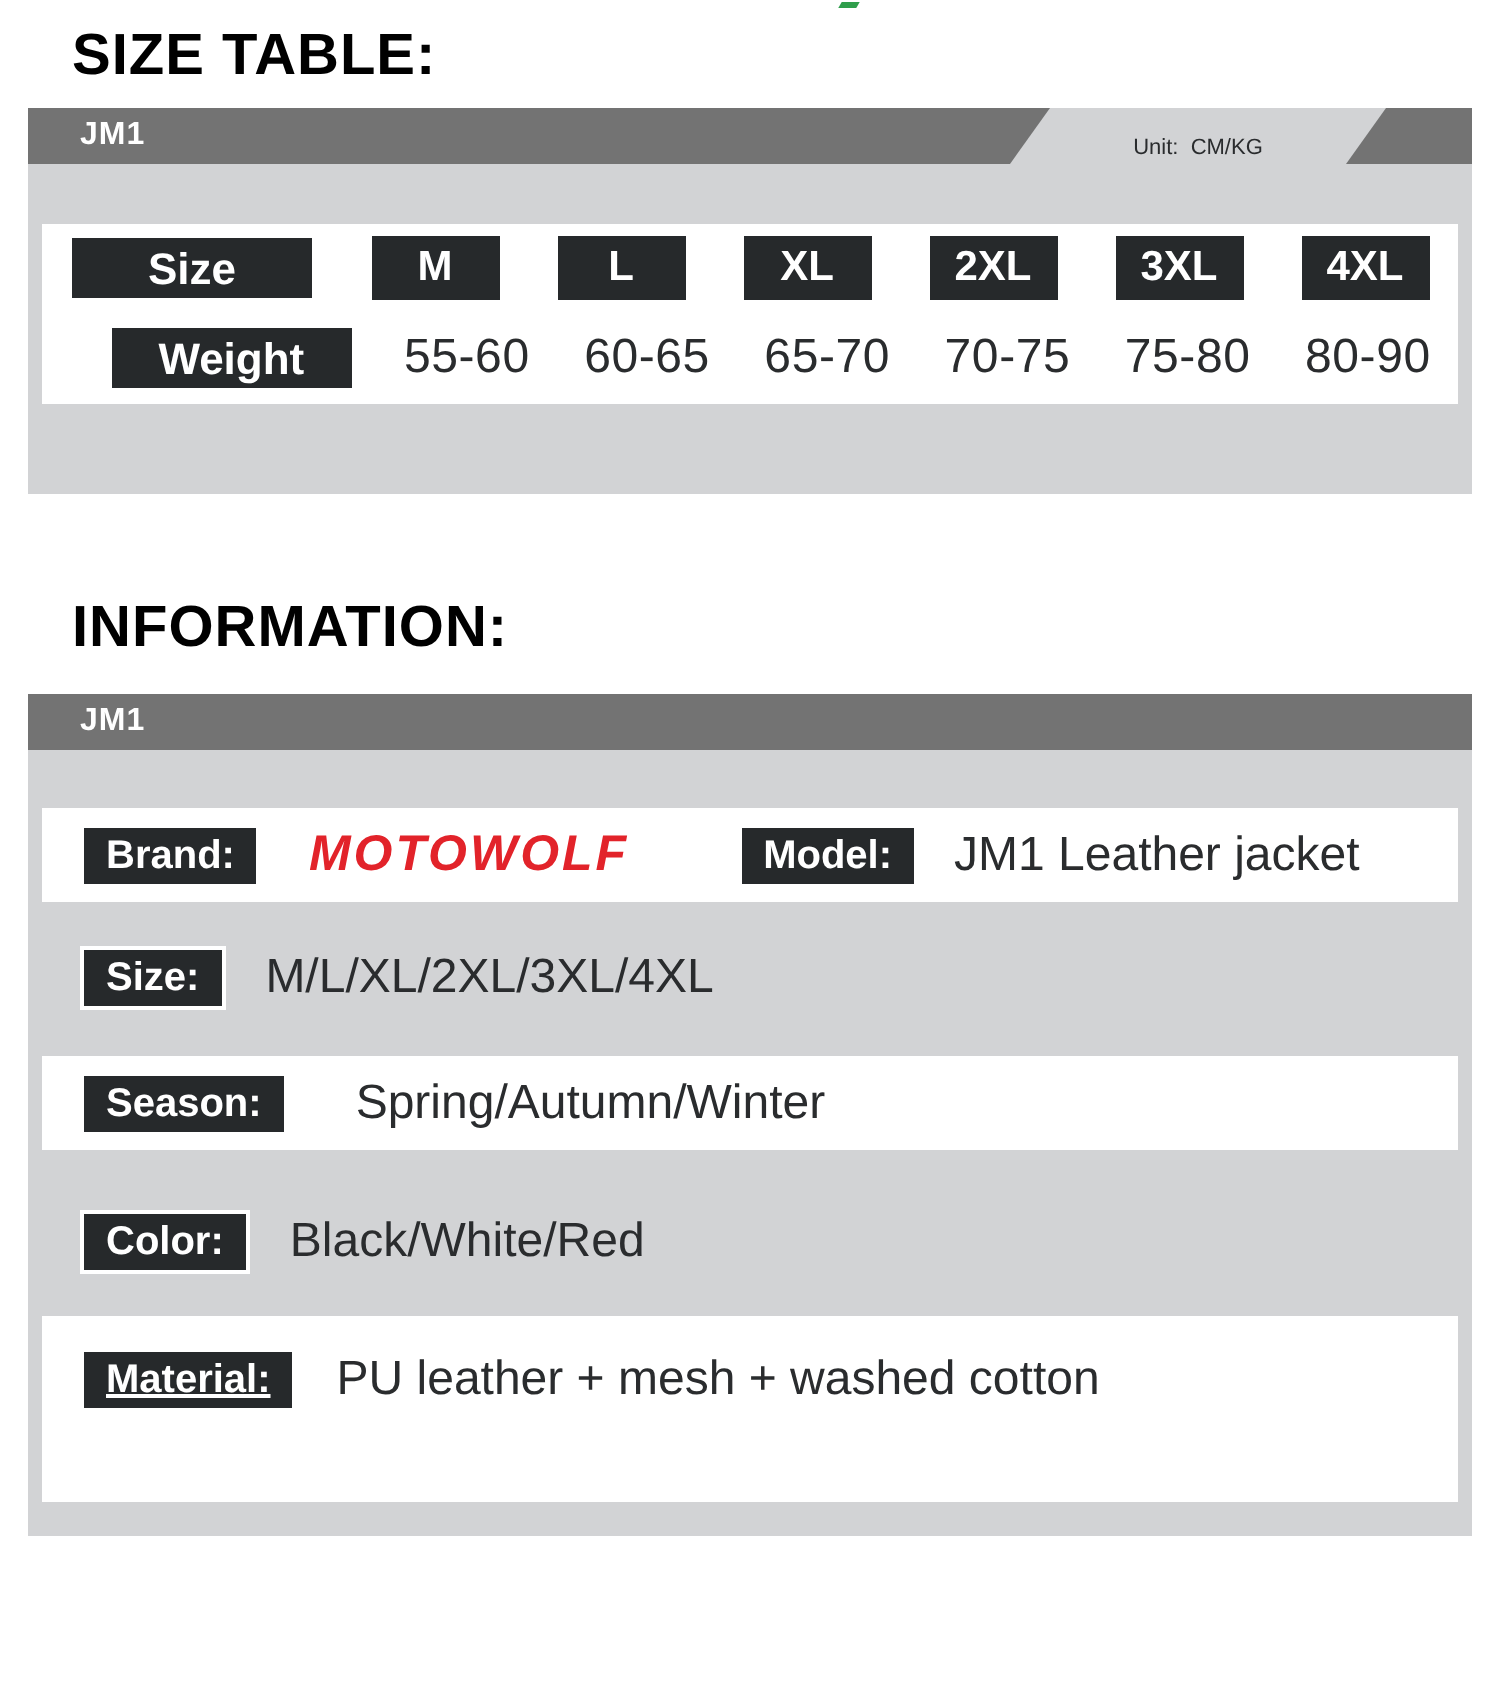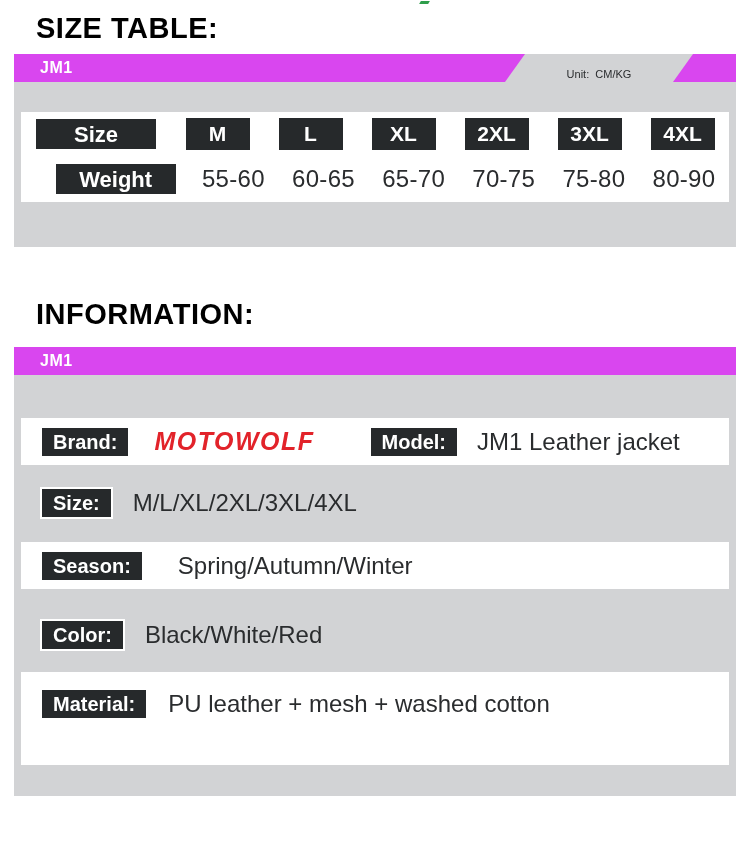--- a/index.html
+++ b/index.html
@@ -23,21 +23,21 @@
     padding:50px 0 16px 36px;
   }
   .panel{
     margin:0 14px;
     width:722px;
   }
   
   .panel-bar{
     position:relative;
     height:28px;
-    background:#d946ef;
+    background:#737373;
     display:flex;
     align-items:center;
   }
   .bar-tag{
     color:#ffffff;
     font-weight:bold;
     font-size:16px;
     padding-left:26px;
     letter-spacing:0.5px;
   }
@@ -114,21 +114,21 @@
     font-size:24px;
     color:#2a2c2e;
     letter-spacing:0.3px;
   }
   
   .panel-body2{
     background:#d2d3d5;
     padding:29px 0 17px 0;
   }
   .info-row{
-    margin:14px 7px;
+    margin:0 7px;
     display:flex;
     align-items:center;
   }
   .info-label{
     display:inline-block;
     background:#26292b;
     color:#ffffff;
     font-weight:bold;
     font-size:20px;
     height:32px;
@@ -143,21 +143,21 @@
   .row-brand{ height:47px; background:#ffffff; margin-bottom:22px; }
   .row-sizeinfo{ height:32px; margin-bottom:23px; }
   .row-season{ height:47px; background:#ffffff; margin-bottom:30px; }
   .row-color{ height:32px; margin-bottom:21px; }
   .row-material{
     height:93px;
     background:#ffffff;
     align-items:flex-start;
     padding-top:0;
   }
-  .row-material .info-label{ margin-top:16px; }
+  .row-material .info-label{ margin-top:16px;text-decoration:underline; }
   .info-value{
     font-size:24px;
     color:#2a2c2e;
     margin-left:20px;
     white-space:pre;
   }
   .row-season .info-value{ margin-left:34px; }
   .brand-logo{
     position:relative;
     margin-left:24px;

